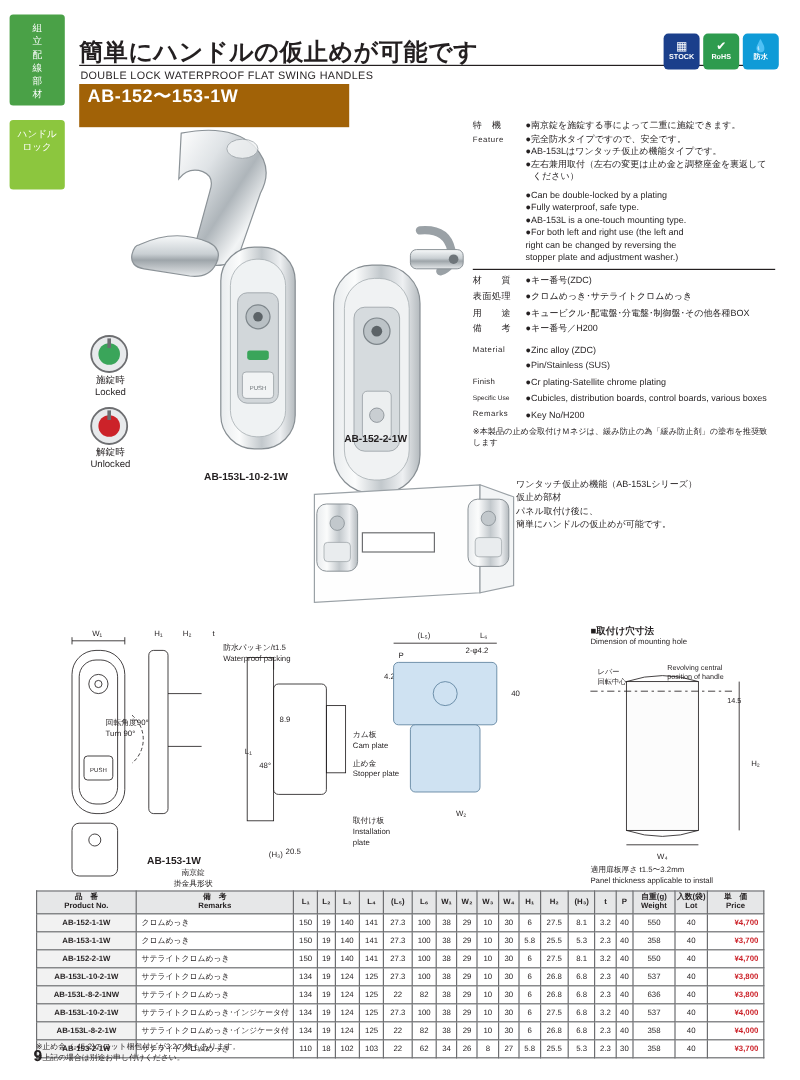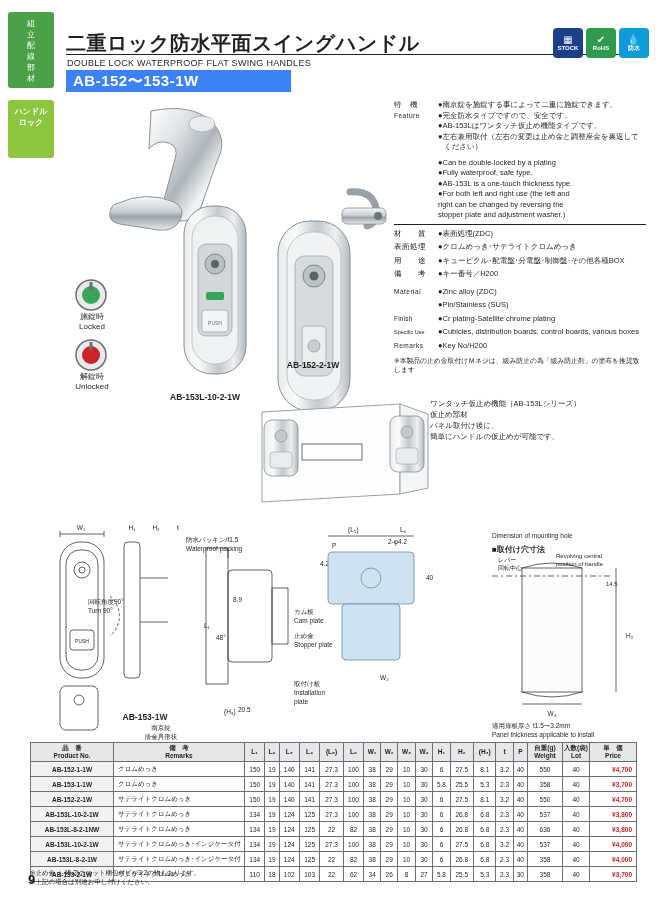--- a/index.html
+++ b/index.html
@@ -7,27 +7,27 @@
     width:667px;height:900px;background:#ffffff;
     font-family:"Liberation Sans","DejaVu Sans",sans-serif;
     color:#231f20;position:relative;overflow:hidden;
   }
   .page{position:absolute;left:0;top:0;width:667px;height:900px;}
 
   
   .tab{position:absolute;left:8px;width:42px;border-radius:3px;color:#fff;
        font-size:8px;line-height:11px;text-align:center;padding:6px 2px;}
   .tab-green{top:12px;height:64px;background:#4aa147;}
-  .tab-lime{top:100px;height:46px;background:#8cc63e;font-weight:bold;}
+  .tab-lime{top:100px;height:46px;background:#8cc63e;}
 
   
   .title-jp{position:absolute;left:66px;top:30px;font-size:20px;font-weight:bold;letter-spacing:.5px;}
   .title-en{position:absolute;left:67px;top:58px;font-size:9px;font-weight:normal;letter-spacing:.3px;}
   .hline{position:absolute;left:66px;top:54px;width:578px;height:1px;background:#231f20;}
-  .modelbar{position:absolute;left:66px;top:70px;width:225px;height:22px;background:#3b82f6;}
+  .modelbar{position:absolute;left:66px;top:70px;width:225px;height:36px;background:#a16207;}
   .modelbar span{color:#fff;font-size:15px;font-weight:bold;line-height:22px;padding-left:7px;letter-spacing:.5px;}
 
   .badges{position:absolute;right:18px;top:28px;display:flex;gap:3px;}
   .badge{width:30px;height:30px;border-radius:4px;color:#fff;font-size:6px;font-weight:bold;
          display:flex;flex-direction:column;align-items:center;justify-content:center;line-height:7px;text-align:center;}
   .b-stock{background:#1b3f8b;}
   .b-rohs{background:#2e9b4e;}
   .b-water{background:#0f9bd7;}
   .badge .glyph{font-size:10px;line-height:10px;}
 
@@ -40,21 +40,21 @@
   .spec .sep{border-top:1px solid #231f20;margin:3px 0 4px 0;}
   .note{font-size:6.8px;line-height:9px;margin-top:5px;}
   .cap{position:absolute;text-align:center;font-size:8.5px;font-weight:bold;}
 
   .lockstate{position:absolute;font-size:8px;text-align:center;line-height:10px;}
 
   
   .midnote{position:absolute;left:430px;top:398px;width:180px;font-size:7.5px;line-height:11px;}
   .lbl-s{font-size:6.5px;line-height:8.5px;}
 
-  .mount-title{position:absolute;left:492px;top:520px;font-size:8px;font-weight:bold;margin-top:24px;}
+  .mount-title{position:absolute;left:492px;top:520px;font-size:8px;font-weight:bold;}
   .mount-sub{position:absolute;left:492px;top:532px;font-size:6.5px;line-height:8.5px;}
 
   
   table.pt{position:absolute;left:30px;top:742px;width:607px;border-collapse:collapse;font-size:6.5px;}
   table.pt th,table.pt td{border:.6px solid #6d6e71;text-align:center;padding:1px 0;height:12px;}
   table.pt thead th{background:#e6e7e8;font-weight:bold;line-height:8px;}
   table.pt td.model{text-align:center;background:#f2f2f2;font-weight:bold;}
   table.pt td.rem{text-align:left;padding-left:4px;}
   table.pt td.price{color:#cc2229;font-weight:bold;text-align:right;padding-right:4px;}
   .tnote{position:absolute;left:30px;top:868px;font-size:6.5px;line-height:9px;}
@@ -68,21 +68,21 @@
 
 <div class="page">
 
   <div class="tab tab-green">
     <span>組<br>立<br>配<br>線<br>部<br>材</span>
   </div>
   <div class="tab tab-lime">
     <span>ハンドル<br>ロック</span>
   </div>
 
-  <div class="title-jp">二重ロック防水平面スイングハンドル</div>
+  <div class="title-jp">簡単にハンドルの仮止めが可能です</div>
   <div class="hline"></div>
   <div class="title-en">DOUBLE LOCK WATERPROOF FLAT SWING HANDLES</div>
   <div class="modelbar">
     <span>AB-152〜153-1W</span>
   </div>
 
   <div class="badges">
     <div class="badge b-stock">
       <span class="glyph">▦</span>
       <span>STOCK</span>
@@ -104,31 +104,31 @@
         <span style="font-size:6.5px">Feature</span>
       </div>
       <div class="val">
         <div>●南京錠を施錠する事によって二重に施錠できます。</div>
         <div>●完全防水タイプですので、安全です。</div>
         <div>●AB-153Lはワンタッチ仮止め機能タイプです。</div>
         <div>●左右兼用取付（左右の変更は止め金と調整座金を裏返してください）</div>
         <div style="height:5px"></div>
         <div>●Can be double-locked by a plating</div>
         <div>●Fully waterproof, safe type.</div>
-        <div>●AB-153L is a one-touch thickness type.</div>
+        <div>●AB-153L is a one-touch mounting type.</div>
         <div>●For both left and right use (the left and</div>
         <div>  right can be changed by reversing the</div>
         <div>  stopper plate and adjustment washer.)</div>
       </div>
     </div>
     <div class="sep"></div>
     <div class="row">
         <div class="lbl">材　　質</div>
       <div class="val">
-          <div>●表面処理(ZDC)</div>
+          <div>●キー番号(ZDC)</div>
         </div>
       </div>
     <div class="row">
         <div class="lbl">表面処理</div>
       <div class="val">
           <div>●クロムめっき･サテライトクロムめっき</div>
         </div>
       </div>
     <div class="row">
         <div class="lbl">用　　途</div>

